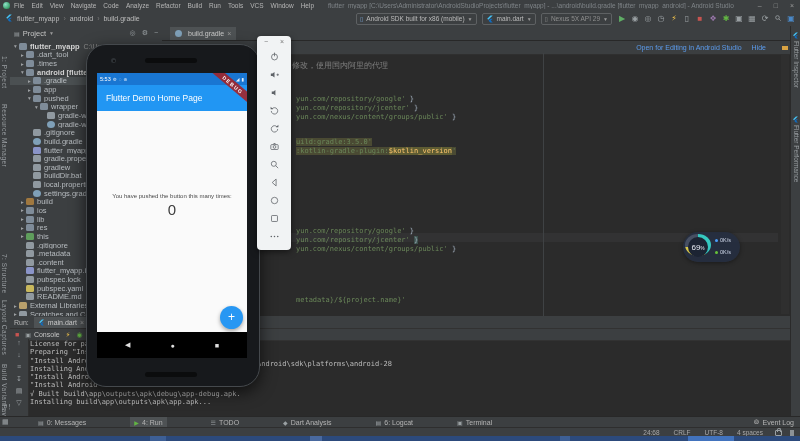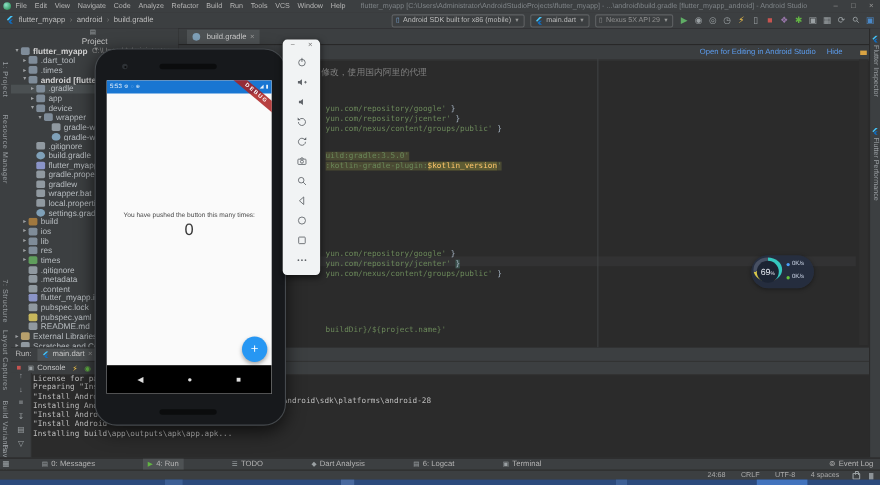--- a/index.html
+++ b/index.html
@@ -40,21 +40,21 @@
   
   #left-strip{left:0;top:26px;width:10px;height:390px;background:#3c3f41;border-right:1px solid #2a2a2a;}
   .vlabel{position:absolute;left:1px;writing-mode:vertical-rl;font-size:6.5px;color:#9a9fa3;
     letter-spacing:.5px;cursor:default;}
   #right-strip{left:790px;top:26px;width:10px;height:390px;background:#3c3f41;border-left:1px solid #2a2a2a;}
   #right-strip .vtab{position:absolute;left:0;width:10px;display:flex;flex-direction:column;align-items:center;gap:2px;}
   #right-strip .vtab span{writing-mode:vertical-rl;font-size:6.5px;color:#9a9fa3;}
 
   
   #project{left:10px;top:26px;width:152px;height:290px;background:#3c3f41;border-right:1px solid #282828;overflow:hidden;}
-  #project-header{height:14px;display:flex;align-items:center;font-size:7.5px;color:#c5c5c5;padding:0 4px;flex-direction:column;}
+  #project-header{height:14px;display:flex;align-items:center;font-size:7.5px;color:#c5c5c5;padding:0 4px;}
   #project-header .ph-ic{color:#9aa0a3;font-size:6px;margin-right:3px;}
   #project-header .caret{font-size:5px;color:#9a9a9a;margin-left:3px;}
   #project-header .hicons{margin-left:auto;display:flex;gap:6px;color:#9aa0a3;font-size:7px;}
   #tree{position:absolute;left:0;top:16px;width:152px;}
   .trow{display:flex;align-items:center;height:8.65px;font-size:7.5px;color:#b7bcc0;white-space:nowrap;overflow:hidden;}
   .trow.sel{background:#4b5052;}
   .trow .arr{width:7px;flex-shrink:0;font-size:5.5px;color:#9da0a3;text-align:center;}
   .fic{width:8px;height:7px;border-radius:1.5px;margin:0 3px 0 0;flex-shrink:0;}
   .i-folder{background:#7f8c99;} .i-folder-x{background:#a0783f;} .i-folder-t{background:#5f9e5c;}
   .i-gradle{background:#7fa0b8;border-radius:50%;} .i-file{background:#9099a0;}
@@ -311,21 +311,21 @@
           <span class="tlab">.gradle</span>
         </div>
         <div class="trow" style="padding-left: 16px;">
           <span class="arr">▸</span>
           <span class="fic i-folder"></span>
           <span class="tlab">app</span>
         </div>
         <div class="trow" style="padding-left: 16px;">
           <span class="arr">▾</span>
           <span class="fic i-folder"></span>
-          <span class="tlab">device</span>
+          <span class="tlab">pushed</span>
         </div>
         <div class="trow" style="padding-left: 23px;">
           <span class="arr">▾</span>
           <span class="fic i-folder"></span>
           <span class="tlab">wrapper</span>
         </div>
         <div class="trow" style="padding-left: 30px;">
           <span class="arr"></span>
           <span class="fic i-file"></span>
           <span class="tlab">gradle-wrapper.jar</span>
@@ -356,21 +356,21 @@
           <span class="tlab">gradle.properties</span>
         </div>
         <div class="trow" style="padding-left: 16px;">
           <span class="arr"></span>
           <span class="fic i-exe"></span>
           <span class="tlab">gradlew</span>
         </div>
         <div class="trow" style="padding-left: 16px;">
           <span class="arr"></span>
           <span class="fic i-exe"></span>
-          <span class="tlab">wrapper.bat</span>
+          <span class="tlab">buildDir.bat</span>
         </div>
         <div class="trow" style="padding-left: 16px;">
           <span class="arr"></span>
           <span class="fic i-file"></span>
           <span class="tlab">local.properties</span>
         </div>
         <div class="trow" style="padding-left: 16px;">
           <span class="arr"></span>
           <span class="fic i-gradle"></span>
           <span class="tlab">settings.gradle</span>
@@ -391,21 +391,21 @@
           <span class="tlab">lib</span>
         </div>
         <div class="trow" style="padding-left: 9px;">
           <span class="arr">▸</span>
           <span class="fic i-folder"></span>
           <span class="tlab">res</span>
         </div>
         <div class="trow" style="padding-left: 9px;">
           <span class="arr">▸</span>
           <span class="fic i-folder-t"></span>
-          <span class="tlab">times</span>
+          <span class="tlab">this</span>
         </div>
         <div class="trow" style="padding-left: 9px;">
           <span class="arr"></span>
           <span class="fic i-file"></span>
           <span class="tlab">.gitignore</span>
         </div>
         <div class="trow" style="padding-left: 9px;">
           <span class="arr"></span>
           <span class="fic i-file"></span>
           <span class="tlab">.metadata</span>
@@ -465,21 +465,21 @@
     <div id="frags">
         <div class="frag cjk" style="left: 130px; top: 36px;"><span class="c-comment">修改，使用国内阿里的代理</span></div>
         <div class="frag" style="left: 134px; top: 69px;"><span class="c-string">yun.com/repository/google' </span><span class="c-plain">}</span></div>
         <div class="frag" style="left: 134px; top: 78px;"><span class="c-string">yun.com/repository/jcenter' </span><span class="c-plain">}</span></div>
         <div class="frag" style="left: 134px; top: 87px;"><span class="c-string">yun.com/nexus/content/groups/public' </span><span class="c-plain">}</span></div>
         <div class="frag" style="left: 134px; top: 112px;"><span class="c-string hl1">uild:gradle:3.5.0'</span></div>
         <div class="frag" style="left: 134px; top: 121px;"><span class="c-string hl1">:kotlin-gradle-plugin:</span><span class="c-var hl2">$kotlin_version</span><span class="c-string hl1">'</span></div>
         <div class="frag" style="left: 134px; top: 201px;"><span class="c-string">yun.com/repository/google' </span><span class="c-plain">}</span></div>
         <div class="frag" style="left: 134px; top: 210px;"><span class="c-string">yun.com/repository/jcenter' </span><span class="c-brace">}</span></div>
         <div class="frag" style="left: 134px; top: 219px;"><span class="c-string">yun.com/nexus/content/groups/public' </span><span class="c-plain">}</span></div>
-        <div class="frag" style="left: 134px; top: 270px;"><span class="c-string">buildDir}/${project.name}'</span></div>
+        <div class="frag" style="left: 134px; top: 270px;"><span class="c-string">metadata}/${project.name}'</span></div>
       </div>
     <div id="escroll" class="abs"></div>
     <div id="emark" class="abs"></div>
   </div>
 
   <div id="run-panel" class="abs">
     <div id="run-row1">
       <span class="rlab">Run:</span>
       <div id="run-tab">
         <svg class="flutter-svg" style="width:7px;height:7px" viewBox="0 0 16 16">
@@ -500,21 +500,21 @@
       <span class="restart">◉</span>
     </div>
     <div id="console-strip">
         <div>↑</div>
         <div>↓</div>
         <div>≡</div>
         <div>↧</div>
         <div>▤</div>
         <div>▽</div>
       </div>
-    <div id="console-lines" class="mono"><div>License for pac</div><div>Preparing "Inst</div><div>"Install Androi</div><div>Installing Andr</div><div>"Install Androi</div><div>"Install Android</div><div>Installing build\app\outputs\apk\app.apk...</div></div>
+    <div id="console-lines" class="mono"><div>License for pac</div><div>Preparing "Inst</div><div>"Install Androi</div><div>Installing Andr</div><div>"Install Androi</div><div>"Install Android</div><div>√ Built build\app\outputs\apk\debug\app-debug.apk.</div><div>Installing build\app\outputs\apk\app.apk...</div></div>
   </div>
   <div id="console-tail" class="abs mono">Android\sdk\platforms\android-28</div>
 
   <div id="bottombar" class="abs">
       <div class="bitem">
         <span class="bg">▤</span>
         <span>0: Messages</span>
       </div>
       <div class="bitem active">
         <span class="bg">▶</span>
@@ -569,20 +569,23 @@
             <span class="sic">⚙</span>
             <span class="sic">◌</span>
             <span class="sic">⊕</span>
           </span>
         <span class="rgt" id="p-sric">
             <span>◢</span>
             <span>▮</span>
           </span>
       </div>
       <div id="debug-ribbon">DEBUG</div>
+      <div id="p-appbar">
+        <span>Flutter Demo Home Page</span>
+      </div>
       <div id="p-body-line">You have pushed the button this many times:</div>
       <div id="p-counter">0</div>
       <div id="fab">+</div>
       <div id="p-nav">
           <span>◀</span>
           <span>●</span>
           <span>■</span>
         </div>
     </div>
     <div id="spk-bot"></div>

